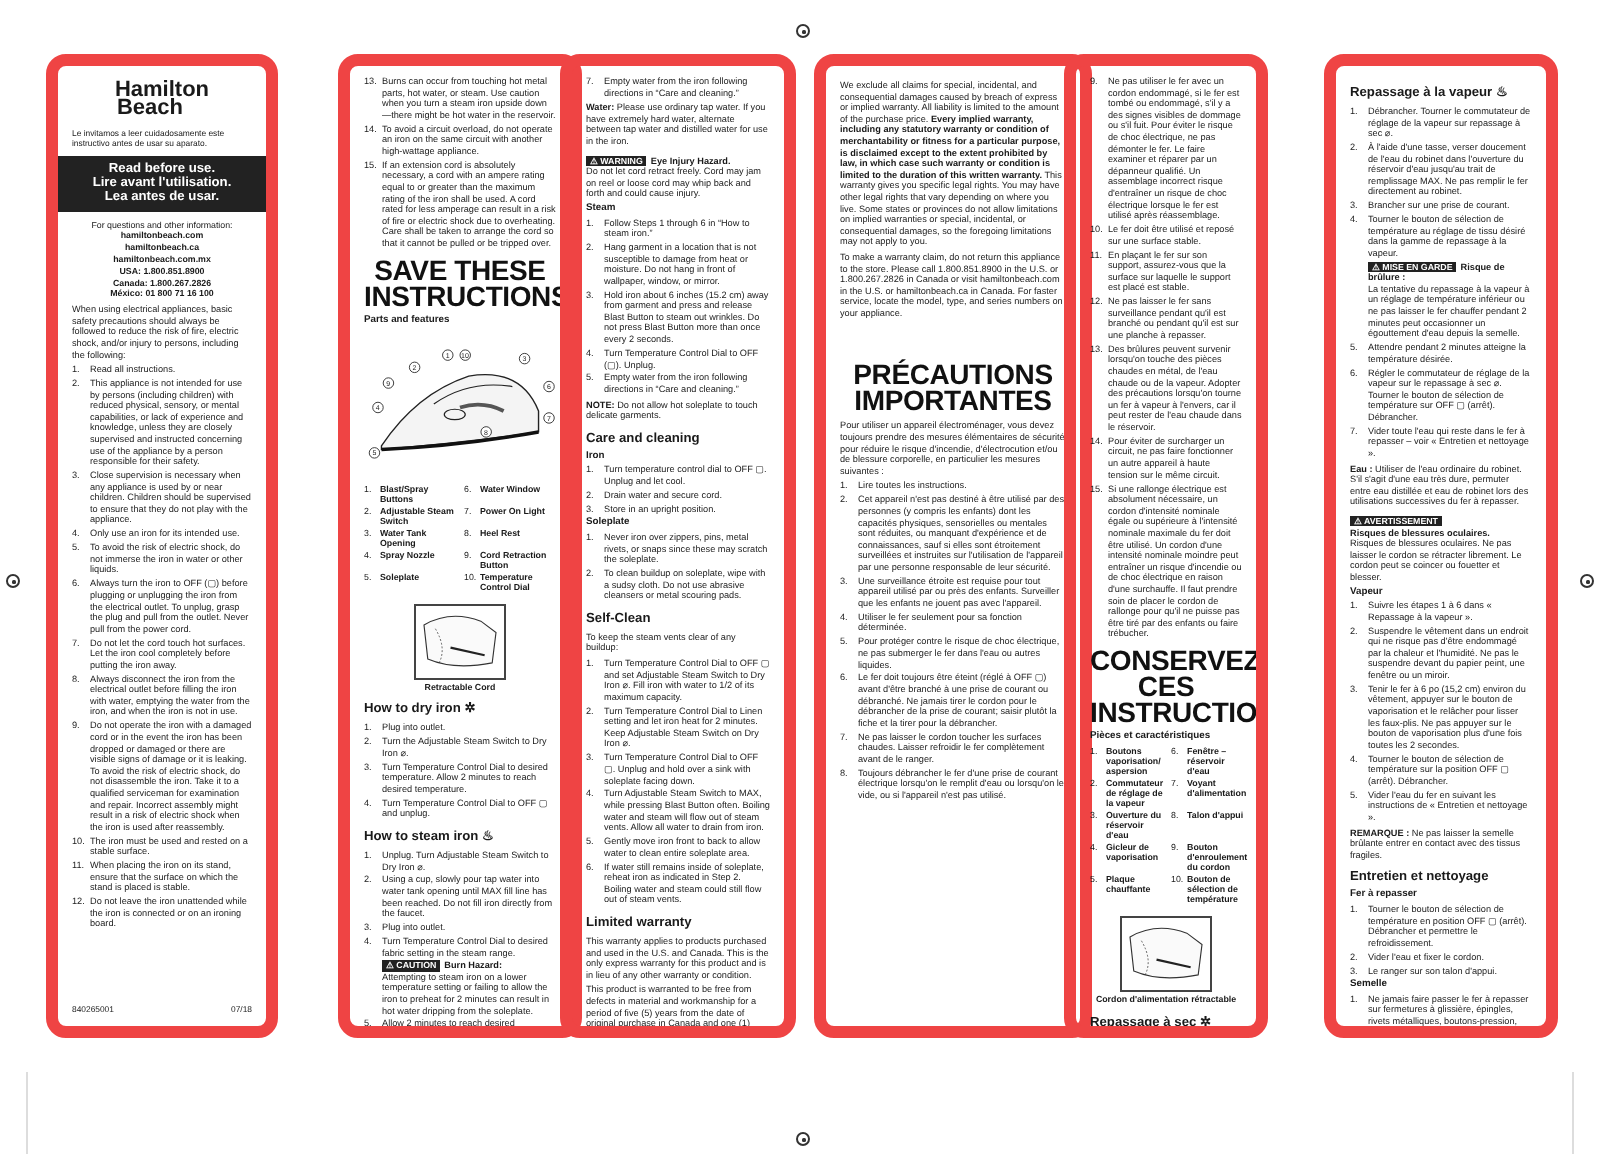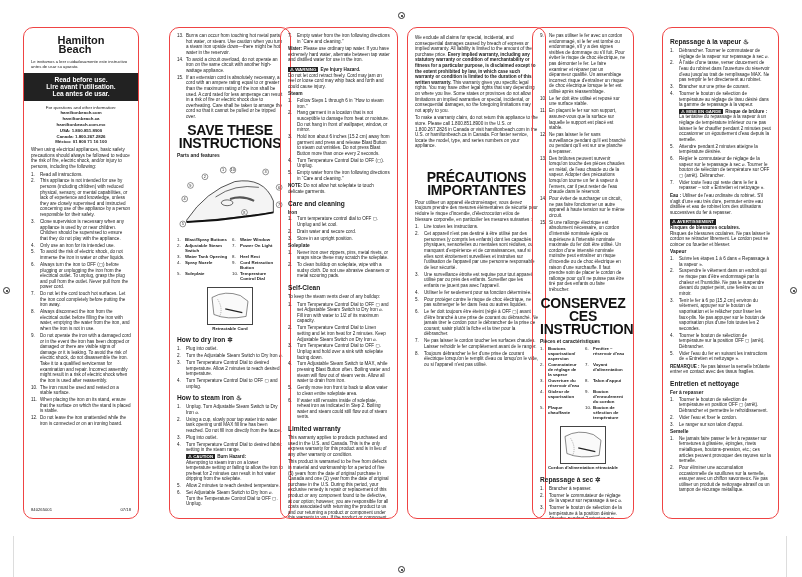--- a/index.html
+++ b/index.html
@@ -1,20 +1,20 @@
 <!DOCTYPE html>
 <html><head>
 <meta charset="utf-8">
 <style>
   * { box-sizing: border-box; margin: 0; padding: 0; }
   html, body { width: 802px; height: 577px; background: #ffffff; overflow: hidden; }
   body { font-family: "Liberation Sans", sans-serif; color: #1a1a1a; position: relative; }
   .panel {
     position: absolute; top: 27px; height: 492px;
-    border: 1px solid #ef4444; border-radius: 10px;
+    border: 6px solid #ef4444; border-radius: 10px;
     padding: 5px 7px; font-size: 4.6px; line-height: 5.6px; overflow: hidden;
   }
   .p1 { left: 23px;  width: 116px; }
   .p2 { left: 169px; width: 122px; }
   .p3 { left: 280px; width: 118px; }
   .p4 { left: 407px; width: 139px; }
   .p5 { left: 532px; width: 102px; }
   .p6 { left: 662px; width: 117px; }
 
   .logo { text-align: center; font-weight: bold; font-size: 11px; line-height: 9px; margin-top: 3px; }

